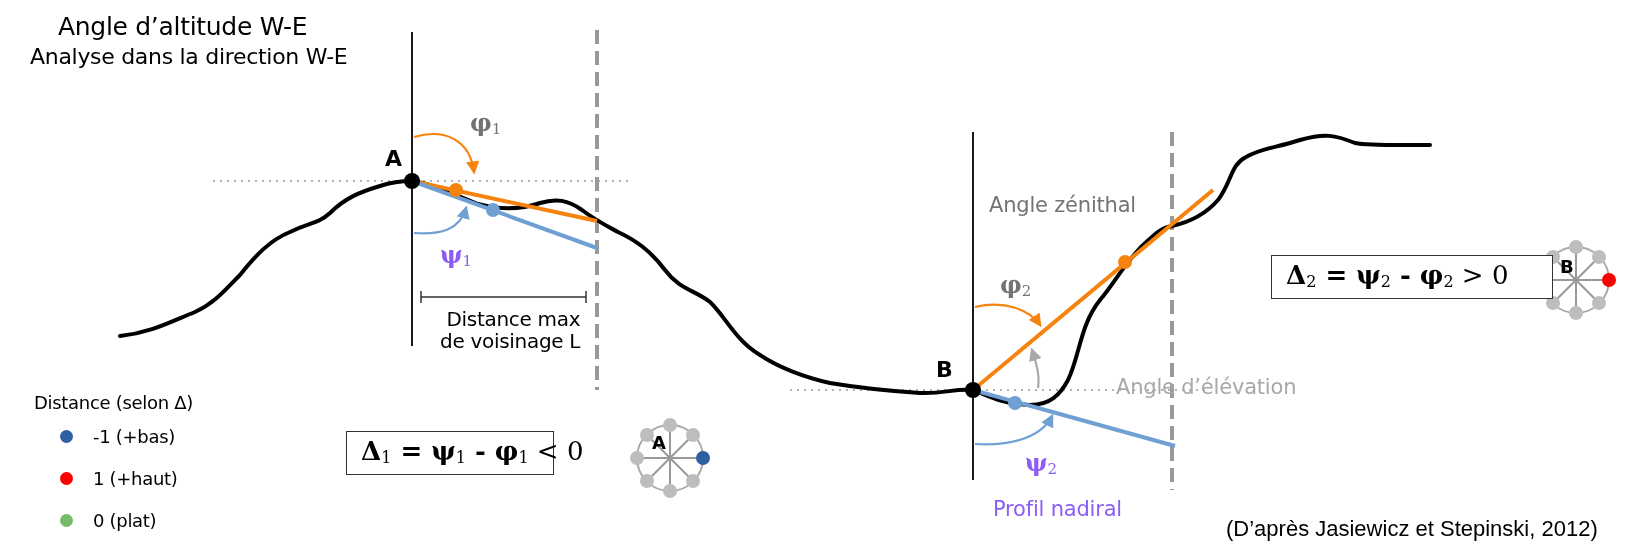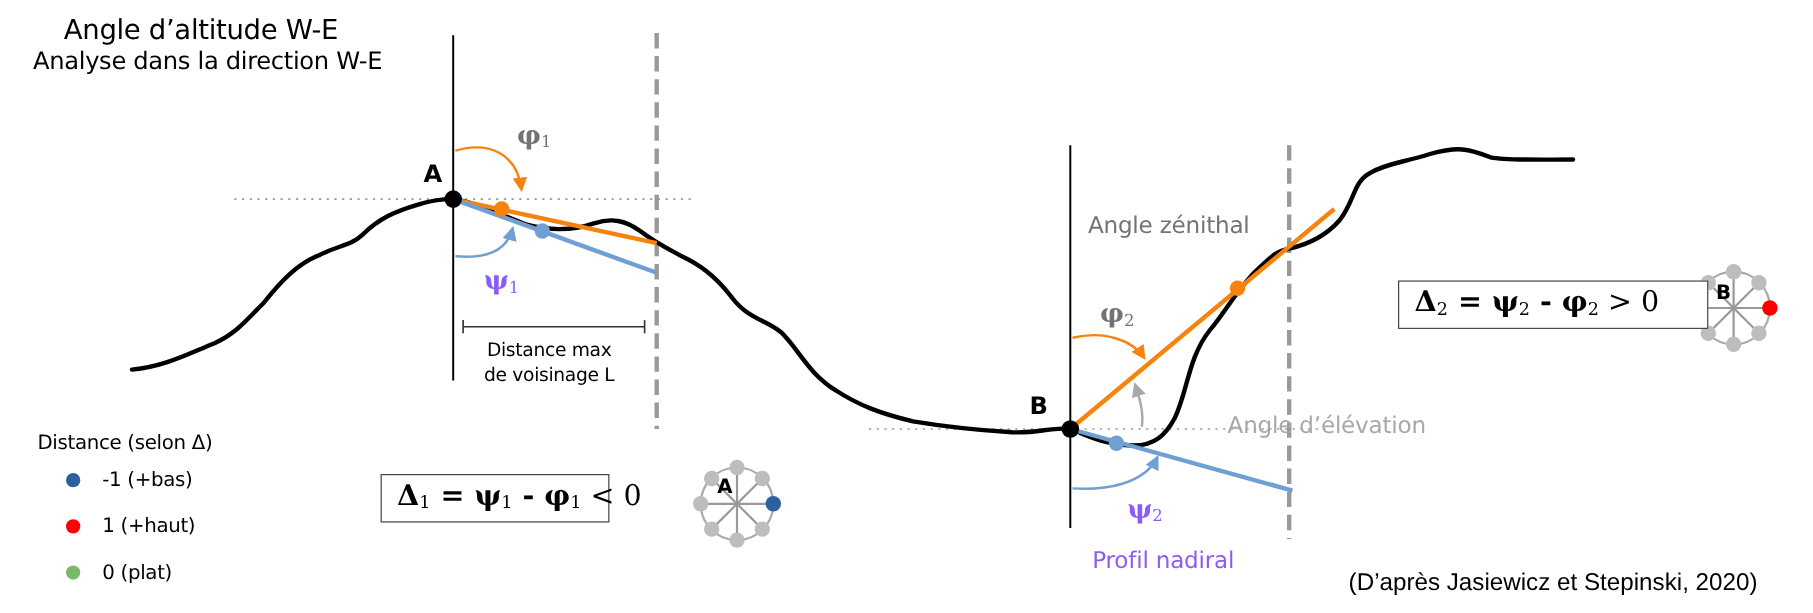--- a/index.html
+++ b/index.html
@@ -8,21 +8,21 @@
     #diagram { position: absolute; left: 0; top: 0; }
     .title { position: absolute; left: 58px; top: 12px; font-size: 25px; letter-spacing: -0.3px; }
     .subtitle { position: absolute; left: 30px; top: 44px; font-size: 22px; letter-spacing: -0.3px; }
     .label { position: absolute; white-space: nowrap; }
     .lbl-a, .lbl-b { font-size: 22px; font-weight: bold; }
     .greek { font-family: "DejaVu Serif", serif; font-weight: bold; font-size: 24px; }
     .greek sub { font-size: 15px; font-weight: normal; vertical-align: -3px; }
     .orange { color: #737373; }
     .blue { color: #8b5cf6; }
     .grey { color: #a8a8a8; }
-    .dist { font-size: 17px; line-height: 22px; text-align: center; letter-spacing: -0.3px; }
+    .dist { font-size: 20px; line-height: 22px; text-align: right; letter-spacing: -0.3px; }
     .angle-text { font-size: 21px; letter-spacing: -0.2px; }
     .formula { position: absolute; border: 1.5px solid #333; background: #fff;
                font-family: "DejaVu Serif", serif; font-size: 26px; font-weight: bold;
                padding: 4px 14px; box-sizing: border-box; white-space: nowrap; }
     .formula sub { font-size: 16px; font-weight: normal; vertical-align: -3px; }
     .formula .rel { font-weight: normal; }
     .legend { position: absolute; left: 34px; top: 392px; font-size: 18px; letter-spacing: -0.3px; }
     .legend-title { margin-bottom: 12px; }
     .legend-item { display: flex; align-items: center; height: 22px; margin-bottom: 20px; }
     .legend-dot { width: 13px; height: 13px; border-radius: 50%; margin-left: 26px; margin-right: 20px; }
@@ -191,13 +191,13 @@
   <div class="legend-item">
     <span class="legend-dot" style="background:#ff0000;"></span>
     <span>1 (+haut)</span>
   </div>
   <div class="legend-item">
     <span class="legend-dot" style="background:#77bb66;"></span>
     <span>0 (plat)</span>
   </div>
 </div>
 
-<div class="citation">(D’après Jasiewicz et Stepinski, 2020)</div>
+<div class="citation">(D’après Jasiewicz et Stepinski, 2012)</div>
 
 </body></html>

